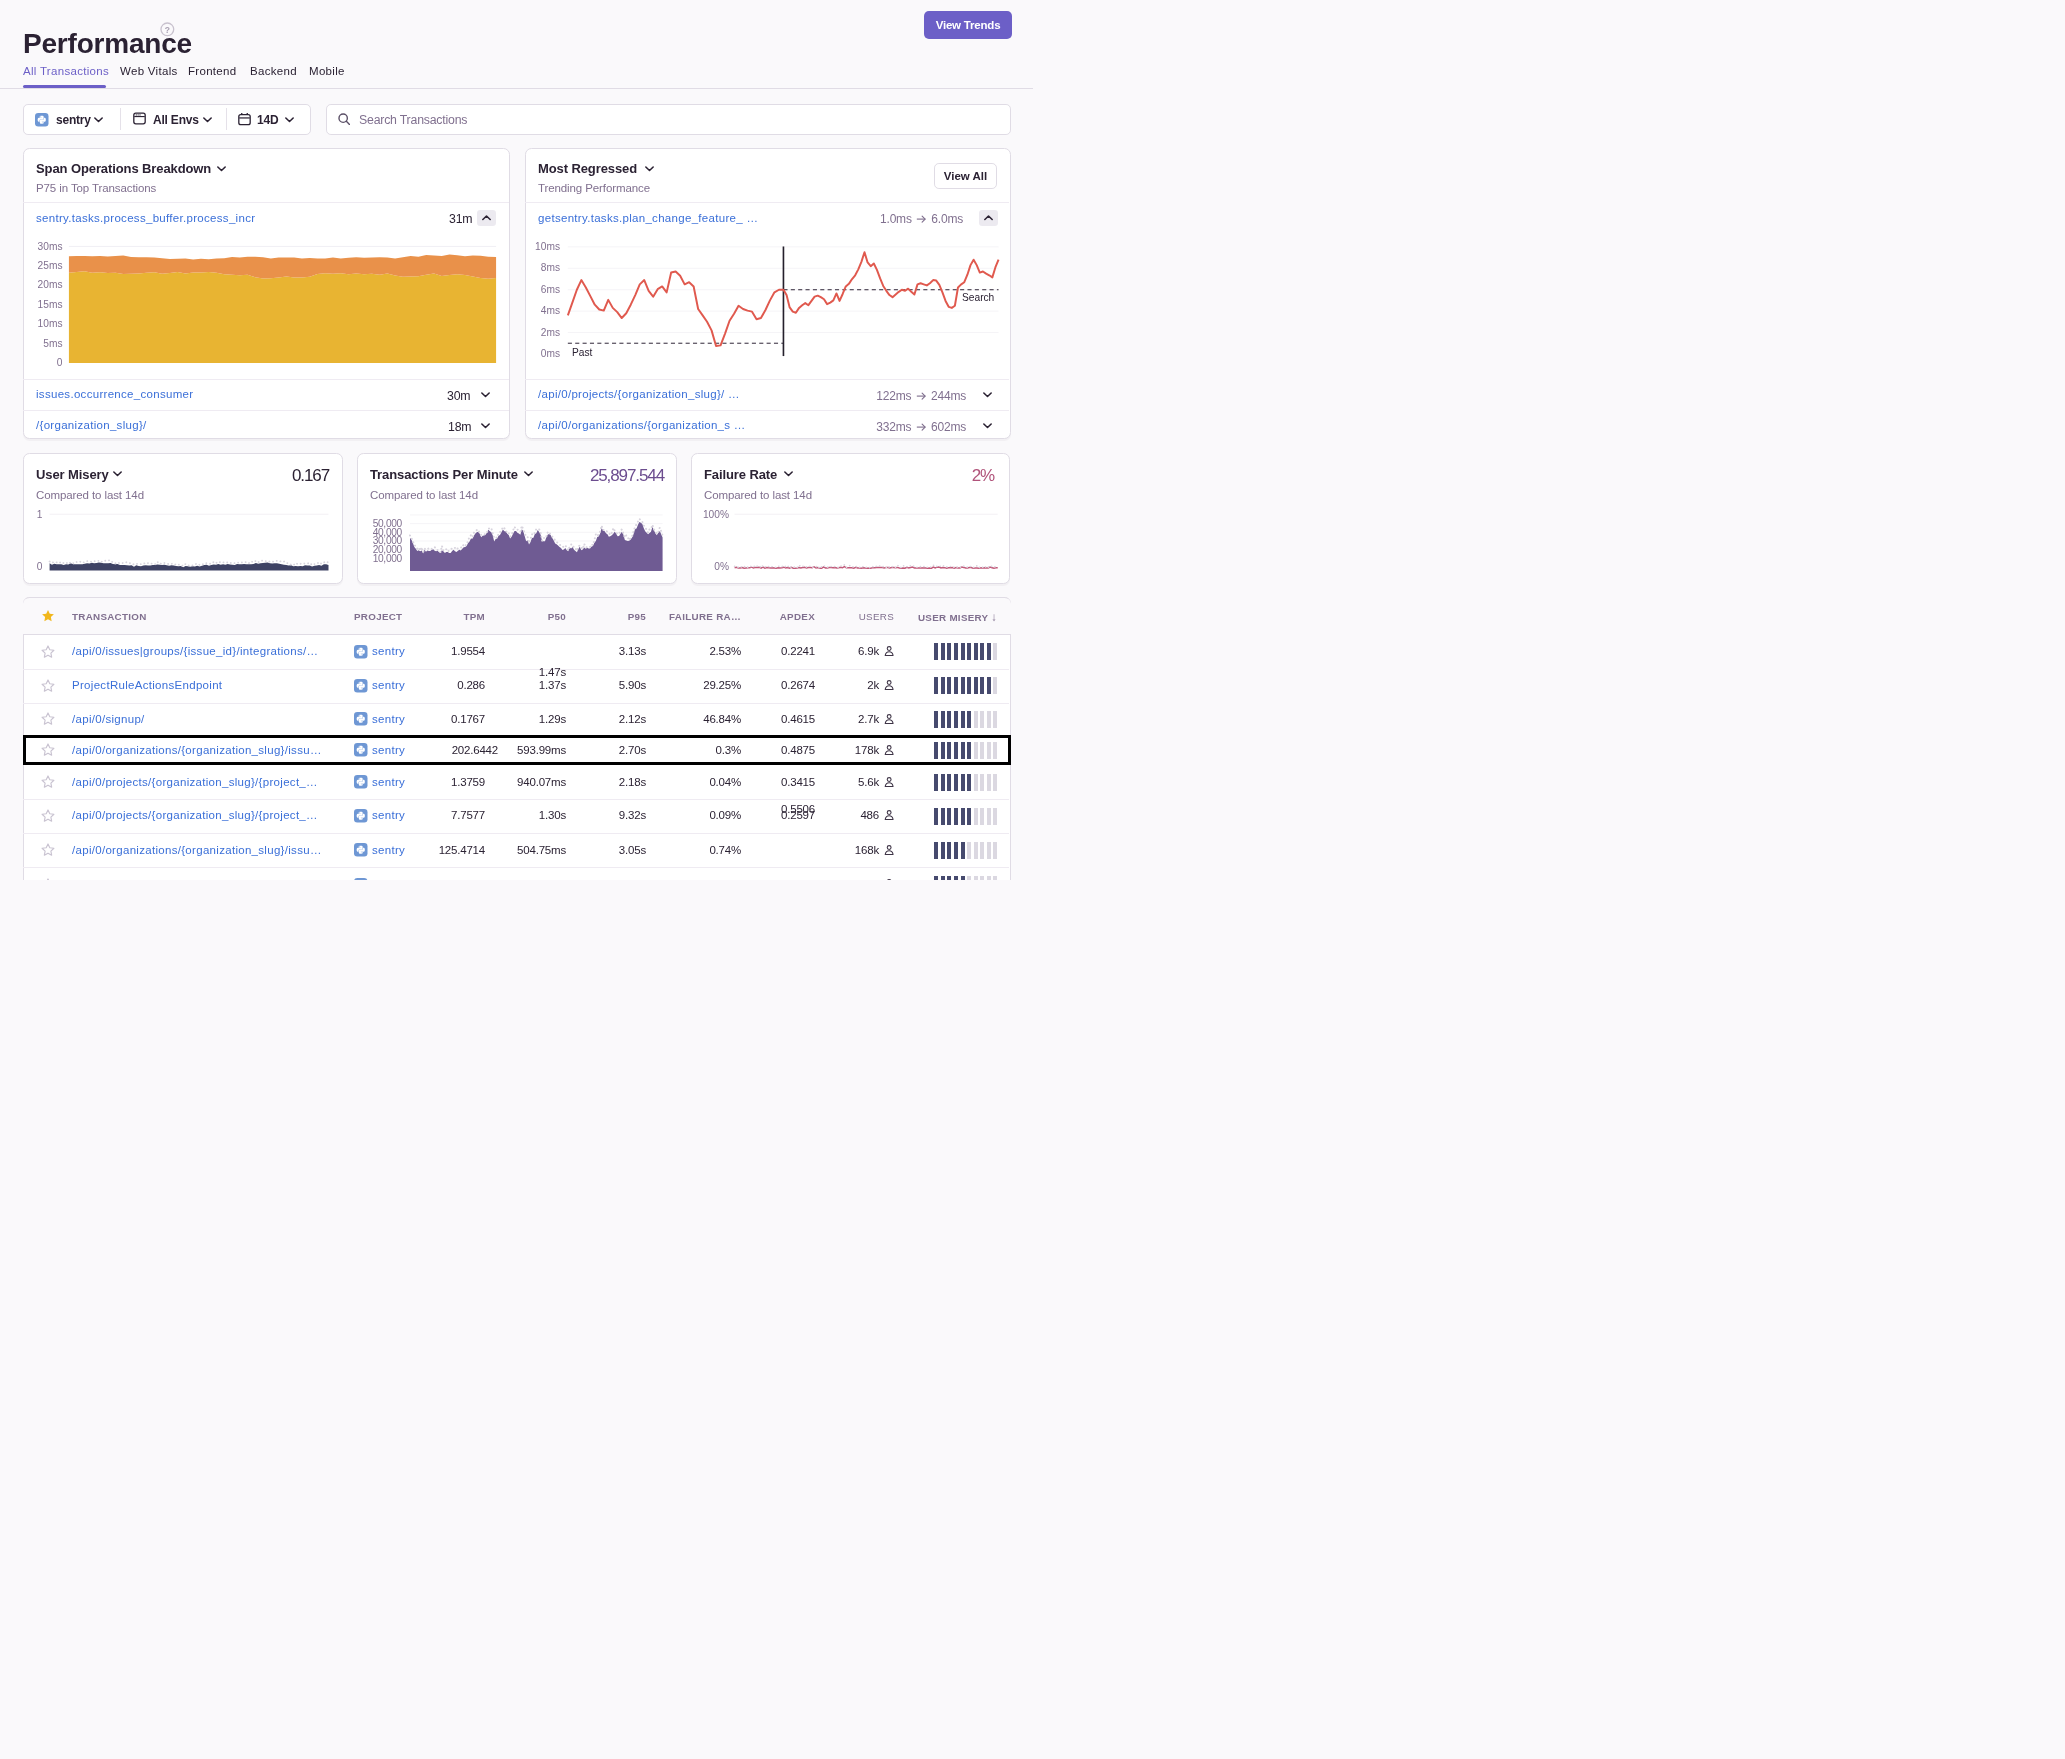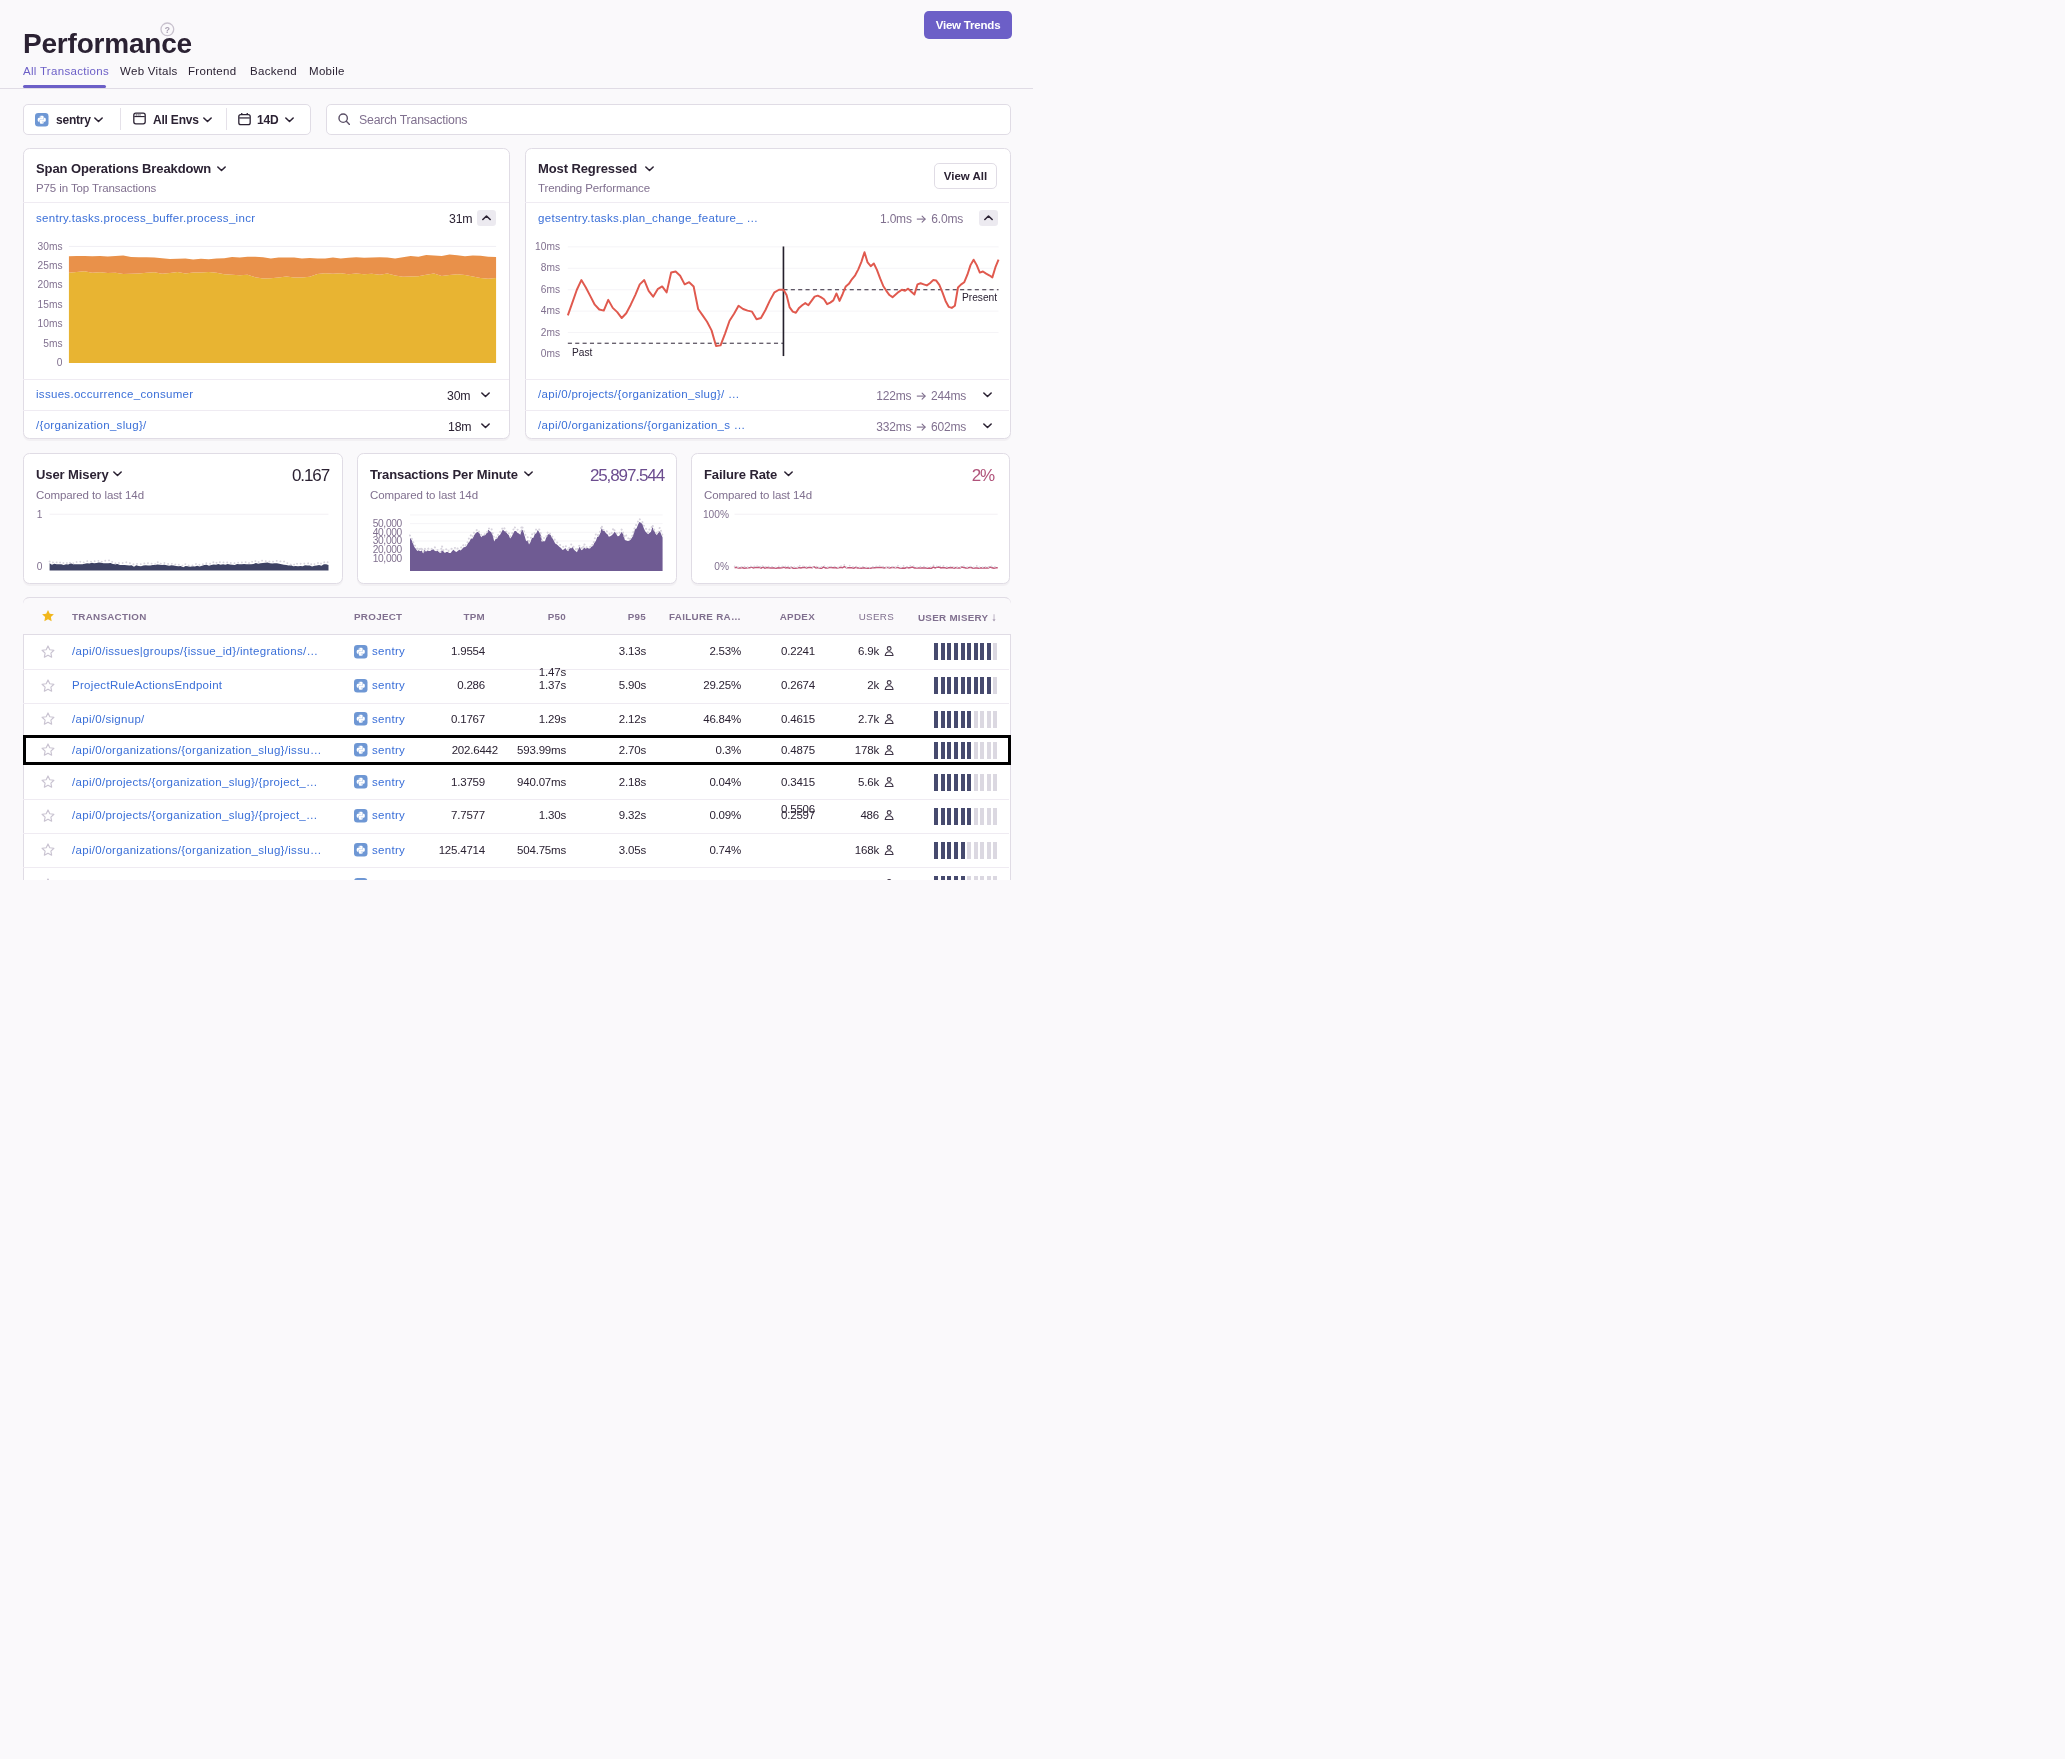--- a/index.html
+++ b/index.html
@@ -139,21 +139,21 @@
     <line x1="52.4" y1="146.7" x2="579" y2="146.7" stroke="#F3F1F5" stroke-width="1"></line>
     <line x1="52.4" y1="172.9" x2="579" y2="172.9" stroke="#F3F1F5" stroke-width="1"></line>
     <line x1="52.4" y1="199.0" x2="579" y2="199.0" stroke="#F3F1F5" stroke-width="1"></line>
     <line x1="52.4" y1="225.2" x2="579" y2="225.2" stroke="#F3F1F5" stroke-width="1"></line>
     <line x1="52.4" y1="238.3" x2="316" y2="238.3" stroke="#2B2233" stroke-width="1.2" stroke-dasharray="5 4"></line>
     <line x1="316" y1="172.9" x2="579" y2="172.9" stroke="#2B2233" stroke-width="1.2" stroke-dasharray="5 4"></line>
     <line x1="316" y1="120" x2="316" y2="254" stroke="#25202C" stroke-width="2"></line>
     <polyline fill="none" stroke="#E0594E" stroke-width="2.4" stroke-linejoin="round" points="52.4,204.3 57.9,188.6 63.4,172.9 68.9,161.1 74.4,170.2 79.9,180.7 85.3,191.2 90.8,197.1 96.3,198.4 101.8,185.3 107.3,195.1 112.8,200.3 118.3,207.5 123.8,201.7 129.3,191.2 134.8,179.4 140.3,166.3 145.8,161.1 151.2,174.2 156.7,181.4 162.2,172.2 167.7,168.9 173.2,176.1 178.7,151.9 184.2,150.6 189.7,155.8 195.2,166.3 200.7,163.7 206.2,168.9 211.7,196.4 217.2,204.3 222.6,212.1 228.1,222.6 233.6,241.6 239.1,240.9 244.6,226.5 250.1,210.8 255.6,202.3 261.1,192.5 266.6,196.4 272.1,198.4 277.6,199.7 283.1,208.9 288.5,207.5 294.0,197.7 299.5,185.9 305.0,176.1 310.5,172.9 316.0,172.9 319.8,179.4 323.6,194.5 327.4,199.7 331.2,201.0 335.1,195.1 338.9,191.8 342.7,189.2 346.5,191.8 350.3,186.6 354.1,181.4 357.9,180.1 361.7,182.0 365.6,184.6 369.4,190.5 373.2,188.6 377.0,185.9 380.8,177.4 384.6,186.6 388.4,178.1 392.2,168.9 396.0,165.7 399.9,159.8 403.7,155.2 407.5,148.0 411.3,138.8 415.1,127.0 418.9,139.5 422.7,144.1 426.5,140.8 430.3,148.6 434.2,159.1 438.0,168.3 441.8,174.2 445.6,179.4 449.4,182.0 453.2,178.8 457.0,175.5 460.8,172.9 464.7,174.2 468.5,171.6 472.3,175.5 476.1,178.8 479.9,166.3 483.7,165.0 487.5,166.3 491.3,167.6 495.1,165.0 499.0,161.1 502.8,161.7 506.6,167.0 510.4,176.1 514.2,186.6 518.0,193.8 521.8,195.1 525.6,192.5 529.4,170.2 533.3,166.3 537.1,163.7 540.9,154.5 544.7,142.8 548.5,136.2 552.3,142.8 556.1,151.9 559.9,150.6 563.8,153.2 567.6,155.2 571.4,157.8 575.2,145.4 579.0,136.2"></polyline>
   </svg>
 <div class="abs" style="left:572px;top:347px;font-size:10.2px;color:#2B2233;">Past</div>
-<div class="abs" style="left:962px;top:292px;font-size:10.2px;color:#2B2233;">Present</div>
+<div class="abs" style="left:962px;top:292px;font-size:10.2px;color:#2B2233;">Search</div>
 <div class="hdiv" style="left:525px;width:484px;top:379px;"></div>
 <div class="abs link" style="left:538px;top:388px;">/api/0/projects/{organization_slug}/ …</div>
 <div class="abs" style="left:835px;top:389px;width:131px;font-size:12px;color:#80708F;letter-spacing:-0.2px;display:flex;justify-content:flex-end;align-items:center;">122ms <svg width="10.6" height="8.2" viewBox="0 0 13 10" style="margin:0 4.5px;">
       <line x1="1" y1="5" x2="11.5" y2="5" stroke="#80708F" stroke-width="1.4"></line>
       <polyline points="7.5,1.3 11.2,5 7.5,8.7" fill="none" stroke="#80708F" stroke-width="1.4" stroke-linejoin="round" stroke-linecap="round"></polyline>
     </svg> 244ms</div>
 <svg class="abs" style="left:983px;top:392px" width="9" height="5.7" viewBox="0 0 11 7">
     <polyline points="1,1.2 5.5,5.6 10,1.2" fill="none" stroke="#2B2233" stroke-width="1.9" stroke-linecap="round" stroke-linejoin="round"></polyline>
   </svg>
 <div class="hdiv" style="left:525px;width:484px;top:410px;"></div>

